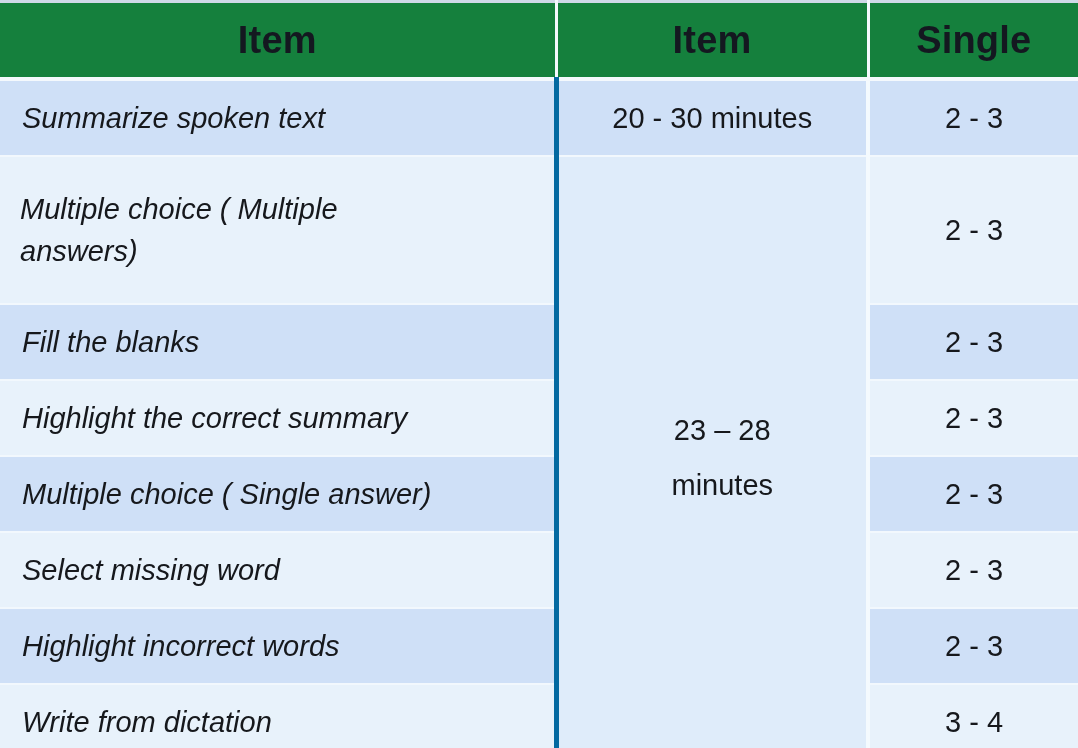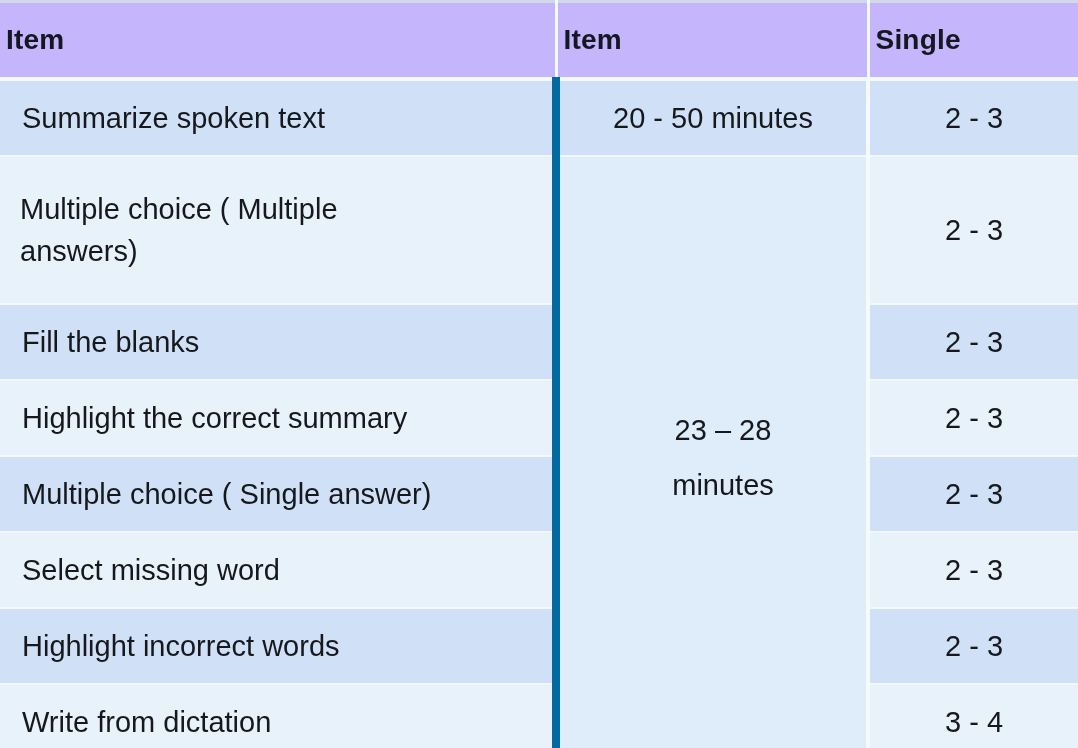--- a/index.html
+++ b/index.html
@@ -26,25 +26,25 @@
     border-collapse: collapse;
     table-layout: fixed;
   }
 
   col.col-item   { width: 556px; }
   col.col-time   { width: 312px; }
   col.col-number { width: 210px; }
 
   
   thead tr.header-row th {
-    background: #c4b5fd;
+    background: #15803d;
     color: #141820;
     font-weight: bold;
-    font-size: 28px;
-    text-align: left;
+    font-size: 38px;
+    text-align: center;
     vertical-align: middle;
     height: 74px;
     padding: 0 6px;
     border-right: 3px solid #f4f9fd;
     border-bottom: 4px solid #f4f9fd;
     border-top: 3px solid #cfd9e8;
     letter-spacing: 0.2px;
   }
   thead tr.header-row th.th-number { border-right: none; }
 
@@ -61,21 +61,21 @@
   tbody td.cell-item {
     text-align: left;
   }
   tbody td.cell-time,
   tbody td.cell-number {
     text-align: center;
     padding: 0 6px;
   }
 
   
-  tbody td.cell-item { border-right: 8px solid #0369a1; }
+  tbody td.cell-item { border-right: 5px solid #0369a1; font-style: italic; }
   tbody td.cell-time { border-right: 4px solid #f4fafe; }
 
   
   .band-dark  { background: #cfe0f7; }
   .band-pale  { background: #e8f2fb; }
 
   .time-merged {
     background: #dfecfa;
     font-size: 29px;
     color: #16181c;
@@ -117,21 +117,21 @@
         <th class="th-item">Item</th>
         <th class="th-time">Item</th>
         <th class="th-number">Single</th>
       </tr>
     </thead>
 
     <tbody>
 
       <tr class="row-std">
         <td class="cell-item band-dark">Summarize spoken text</td>
-        <td class="cell-time band-dark">20 - 50 minutes</td>
+        <td class="cell-time band-dark">20 - 30 minutes</td>
         <td class="cell-number band-dark">2 - 3</td>
       </tr>
 
       <tr class="row-tall">
         <td class="cell-item band-pale">
           <span class="two-line">
             <span>Multiple choice ( Multiple</span>
             <span>answers)</span>
           </span>
         </td>

